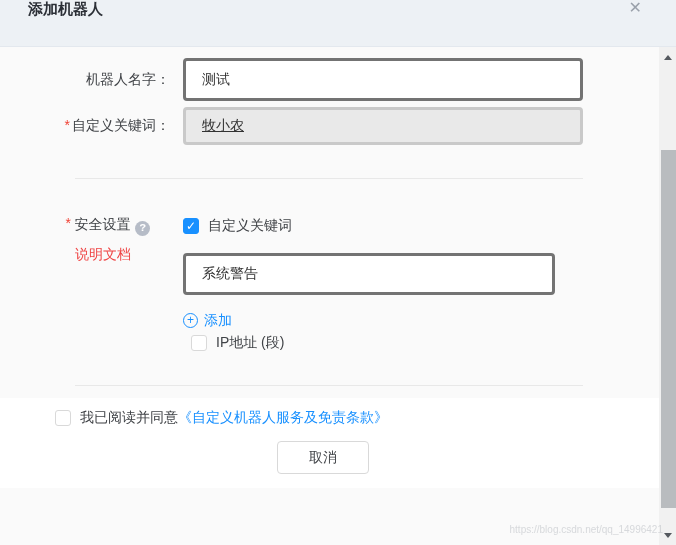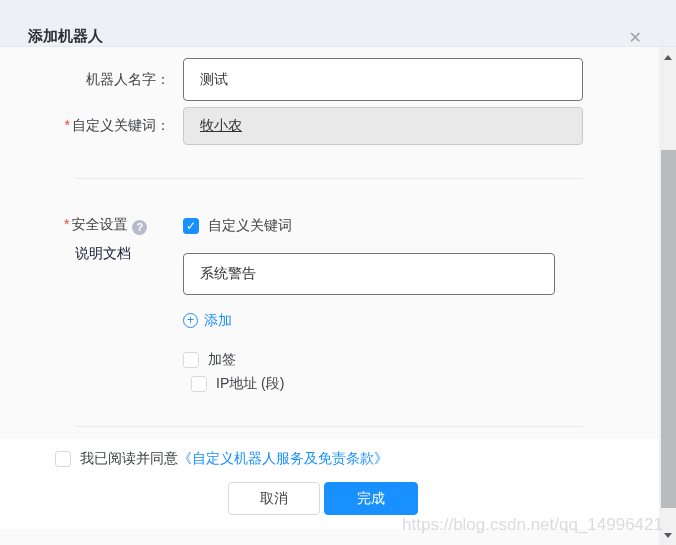--- a/index.html
+++ b/index.html
@@ -3,45 +3,45 @@
 <meta charset="utf-8">
 <style>
   * { margin:0; padding:0; box-sizing:border-box; }
   html,body { background:#fff; }
   body { font-family:"Liberation Sans","DejaVu Sans",sans-serif; font-size:14px; color:#404347; }
 
   .modal { position:relative; width:676px; height:545px; background:#fafafa; overflow:hidden; }
 
   
   .header { height:47px; background:#edf1f5; border-bottom:1px solid #e3e8ee;
-            display:flex; align-items:flex-end; justify-content:space-between;
+            display:flex; align-items:flex-start; justify-content:space-between;
             padding:0 34px 0 28px; }
   .title { font-size:15px; font-weight:600; color:#2b2f36; }
   .close { color:#9aa1ab; font-size:16px; line-height:1; cursor:pointer; }
 
   
   .body { padding-top:11px; }
   .grid { display:grid; grid-template-columns:170px 400px; column-gap:13px; row-gap:6px; align-items:center; }
   .lbl { text-align:right; color:#404347; white-space:nowrap; }
   .req { color:#f04134; margin-right:2px; }
-  .inp { width:400px; height:43px; border:1px solid #737373; border-radius:4px; background:#fff;
+  .inp { width:400px; height:43px; border:3px solid #737373; border-radius:4px; background:#fff;
          padding:0 16px; font-size:14px; color:#333; font-family:inherit; outline:none; }
   .grp-inp { height:38px; background:#e9e9e9; border-color:#c9c9c9; color:#333;text-decoration:underline; }
 
   .divider { height:1px; background:#e8e8e8; width:508px; margin:33px 0 0 75px; }
   .div2 { margin-top:32px; }
 
   
   .sec { display:flex; margin-top:37px; }
   .sec-left { width:170px; padding-left:64px; flex:none; }
-  .sec-label { white-space:nowrap; }
+  .sec-label { white-space:nowrap;font-family:Liberation Mono, monospace; }
   .qicon { display:inline-block; width:15px; height:15px; border-radius:50%; background:#b6bcc7;
            color:#fff; font-size:11px; line-height:15px; text-align:center; vertical-align:-2px;
            margin-left:5px; font-weight:bold; }
-  .doc-link { display:inline-block; color:#0f172a; margin:10px 0 0 11px; cursor:pointer; text-decoration:none; }
+  .doc-link { display:inline-block; color:#ef4444; margin:10px 0 0 11px; cursor:pointer; text-decoration:none; }
 
   .sec-right { margin-left:13px; }
   .cbrow { display:flex; align-items:center; height:20px; cursor:pointer; color:#404347; }
   .cb { width:16px; height:16px; border:1px solid #d9d9d9; border-radius:3px; background:#fff;
         flex:none; margin-right:9px; text-align:center; font-size:12px; line-height:14px; color:transparent; }
   .cb.checked { background:#1890ff; border-color:#1890ff; color:#fff; }
   .kw-inp { width:372px; height:42px; margin-top:17px; display:block; }
   .addrow { margin-top:17px; height:17px; display:flex; align-items:center; }
   .addicon { width:15px; height:15px; border:1px solid #1890ff; border-radius:50%; color:#1890ff;
              font-size:12px; line-height:12px; text-align:center; margin-right:6px; flex:none; }
@@ -61,21 +61,21 @@
 
   
   .scrollbar { position:absolute; top:47px; right:0; bottom:0; width:17px; background:#f1f1f1; z-index:5; }
   .sb-btn { position:absolute; left:0; right:0; height:16px; display:flex; align-items:center; justify-content:center; cursor:pointer; }
   .sb-up { top:2px; }
   .sb-down { bottom:2px; }
   .tri-up { width:0; height:0; border-left:4px solid transparent; border-right:4px solid transparent; border-bottom:5px solid #55595f; }
   .tri-down { width:0; height:0; border-left:4px solid transparent; border-right:4px solid transparent; border-top:5px solid #55595f; }
   .sb-thumb { position:absolute; top:103px; left:2px; right:0; height:358px; background:#b9bcbf; cursor:pointer; }
 
-  .watermark { position:absolute; right:13px; bottom:10px; font-size:17px; color:rgba(185,189,195,0.55);
+  .watermark { position:absolute; right:13px; bottom:10px; font-size:10px; color:rgba(185,189,195,0.55);
                z-index:6; pointer-events:none; white-space:nowrap; }
 </style>
 </head>
 <body>
 
 <div class="modal">
 
   <div class="header">
     <span class="title">添加机器人</span>
     <span class="close">✕</span>
@@ -114,44 +114,39 @@
           <span>自定义关键词</span>
         </label>
 
         <input class="inp kw-inp" value="系统警告" style="">
 
         <div class="addrow">
           <span class="addicon">+</span>
           <a class="add-link">添加</a>
         </div>
 
-        <label class="cbrow row-sign">
-          <span class="cb"></span>
-          <span>加签</span>
-        </label>
 
         <label class="cbrow row-ip">
           <span class="cb"></span>
           <span>IP地址 (段)</span>
         </label>
       </div>
     </div>
 
     <div class="divider div2"></div>
   </div>
 
   <div class="footer">
     <div class="agree">
       <span class="cb"></span>
       <span>我已阅读并同意</span>
       <a class="agree-link">《自定义机器人服务及免责条款》</a>
     </div>
     <div class="btns">
       <button class="btn btn-cancel">取消</button>
-      <button class="btn btn-done">完成</button>
     </div>
   </div>
 
   <div class="scrollbar">
     <div class="sb-btn sb-up">
       <span class="tri-up"></span>
     </div>
     <div class="sb-thumb"></div>
     <div class="sb-btn sb-down">
       <span class="tri-down"></span>

